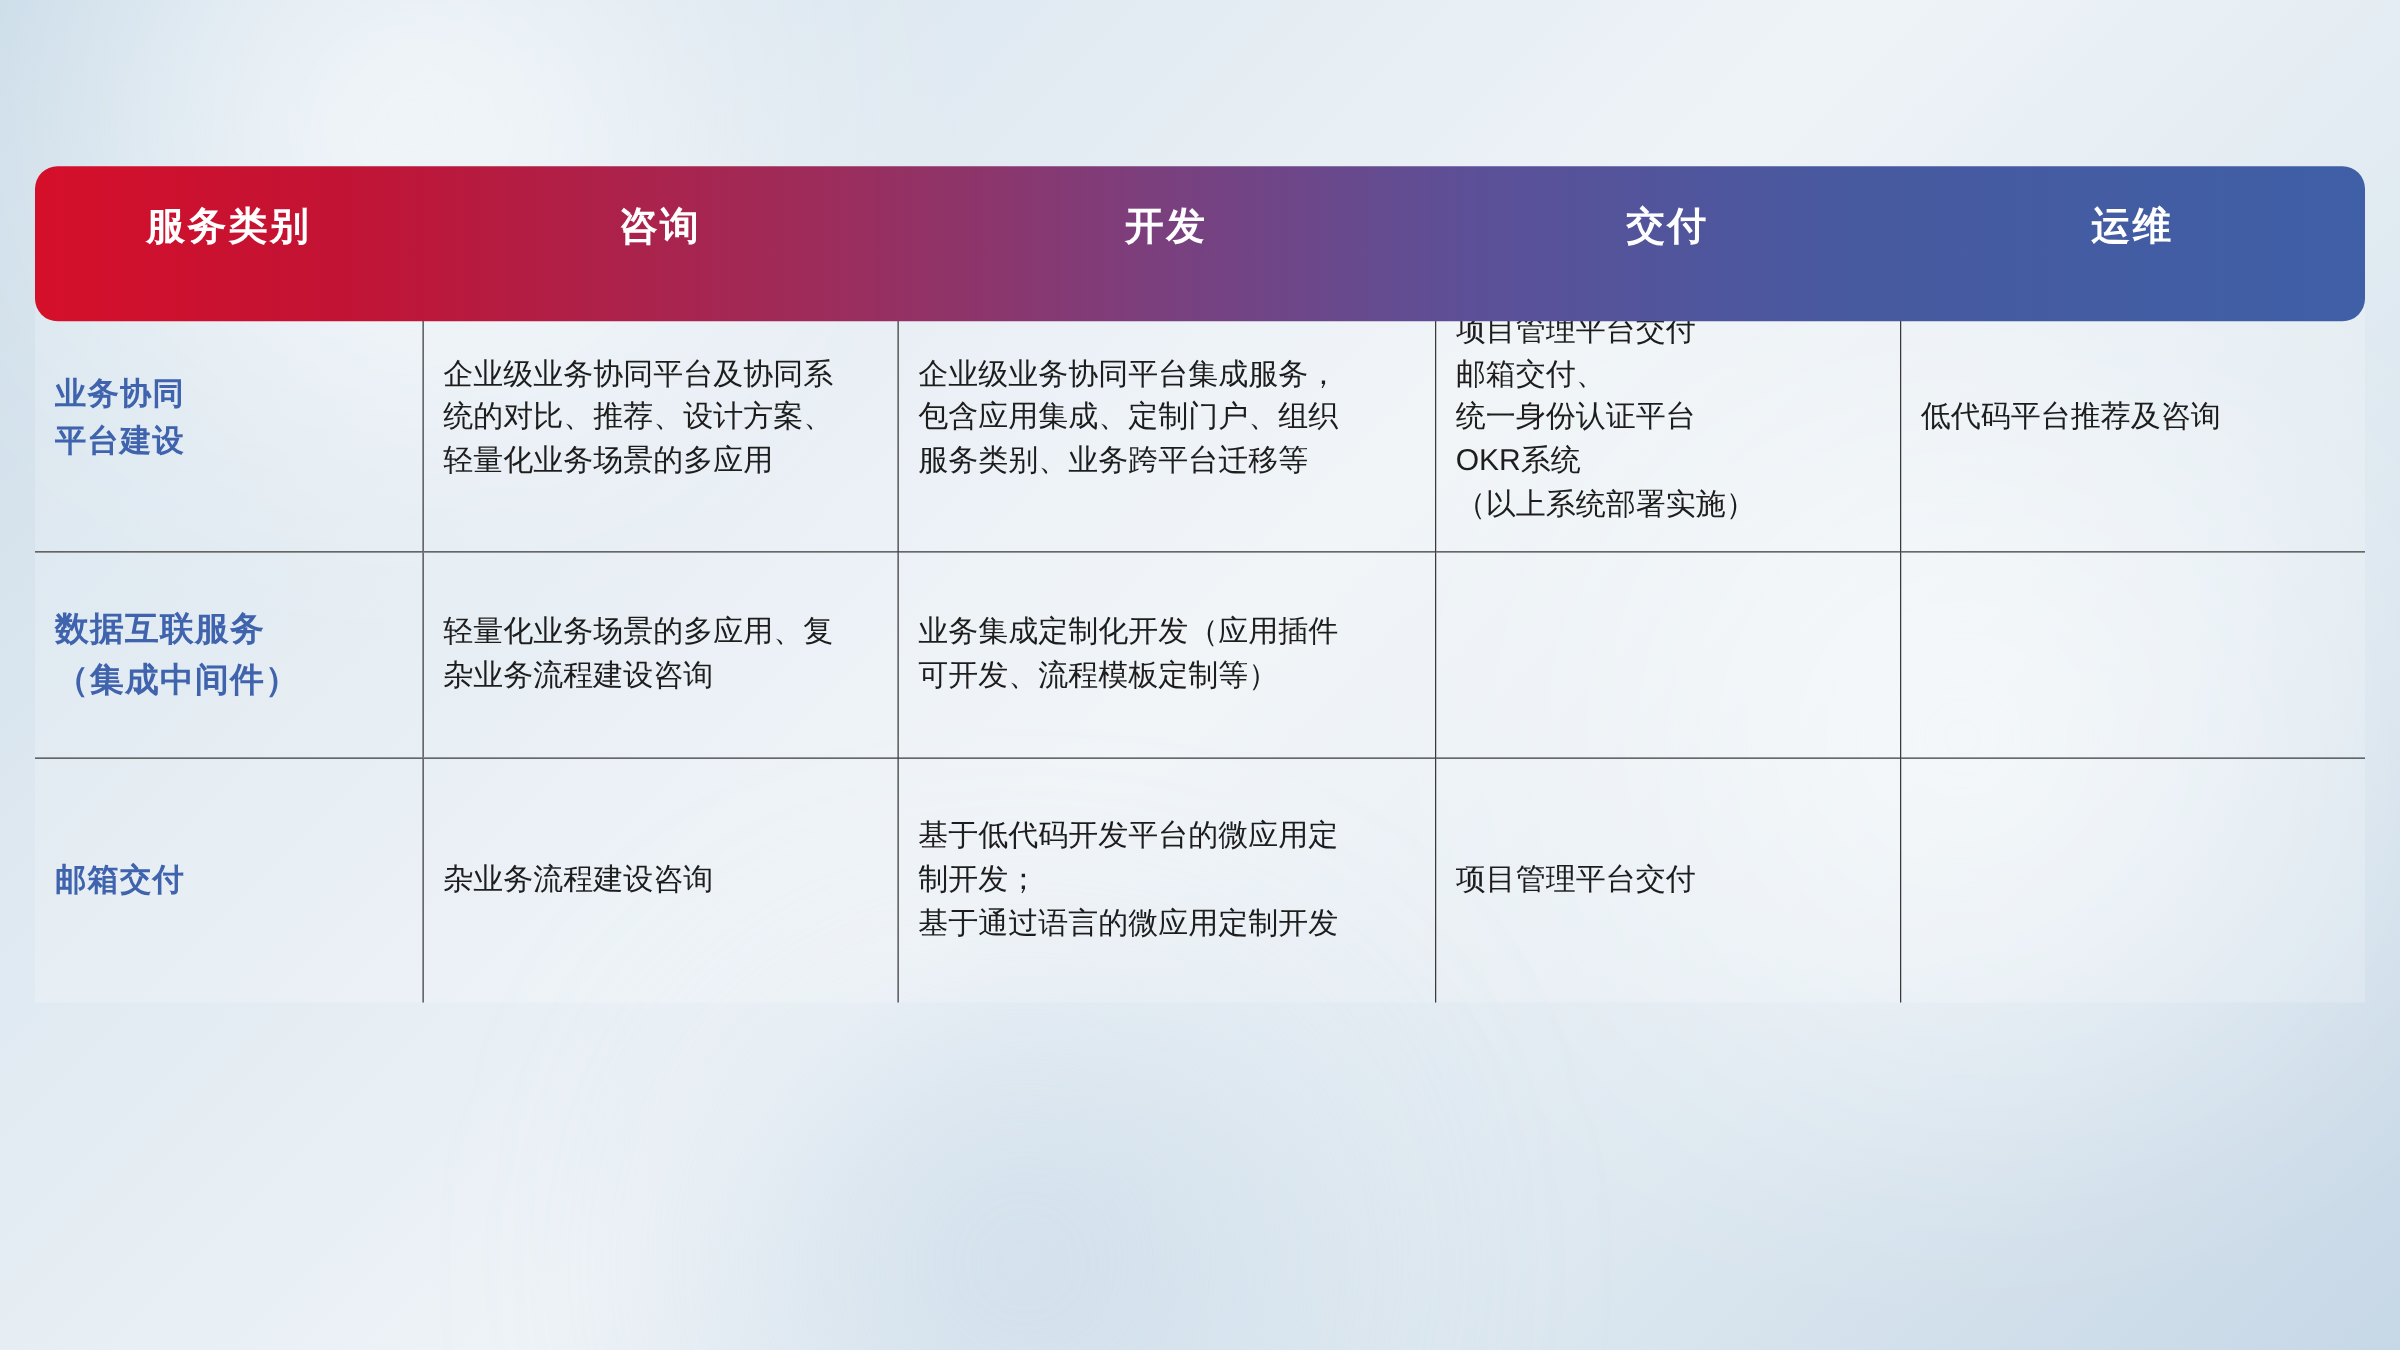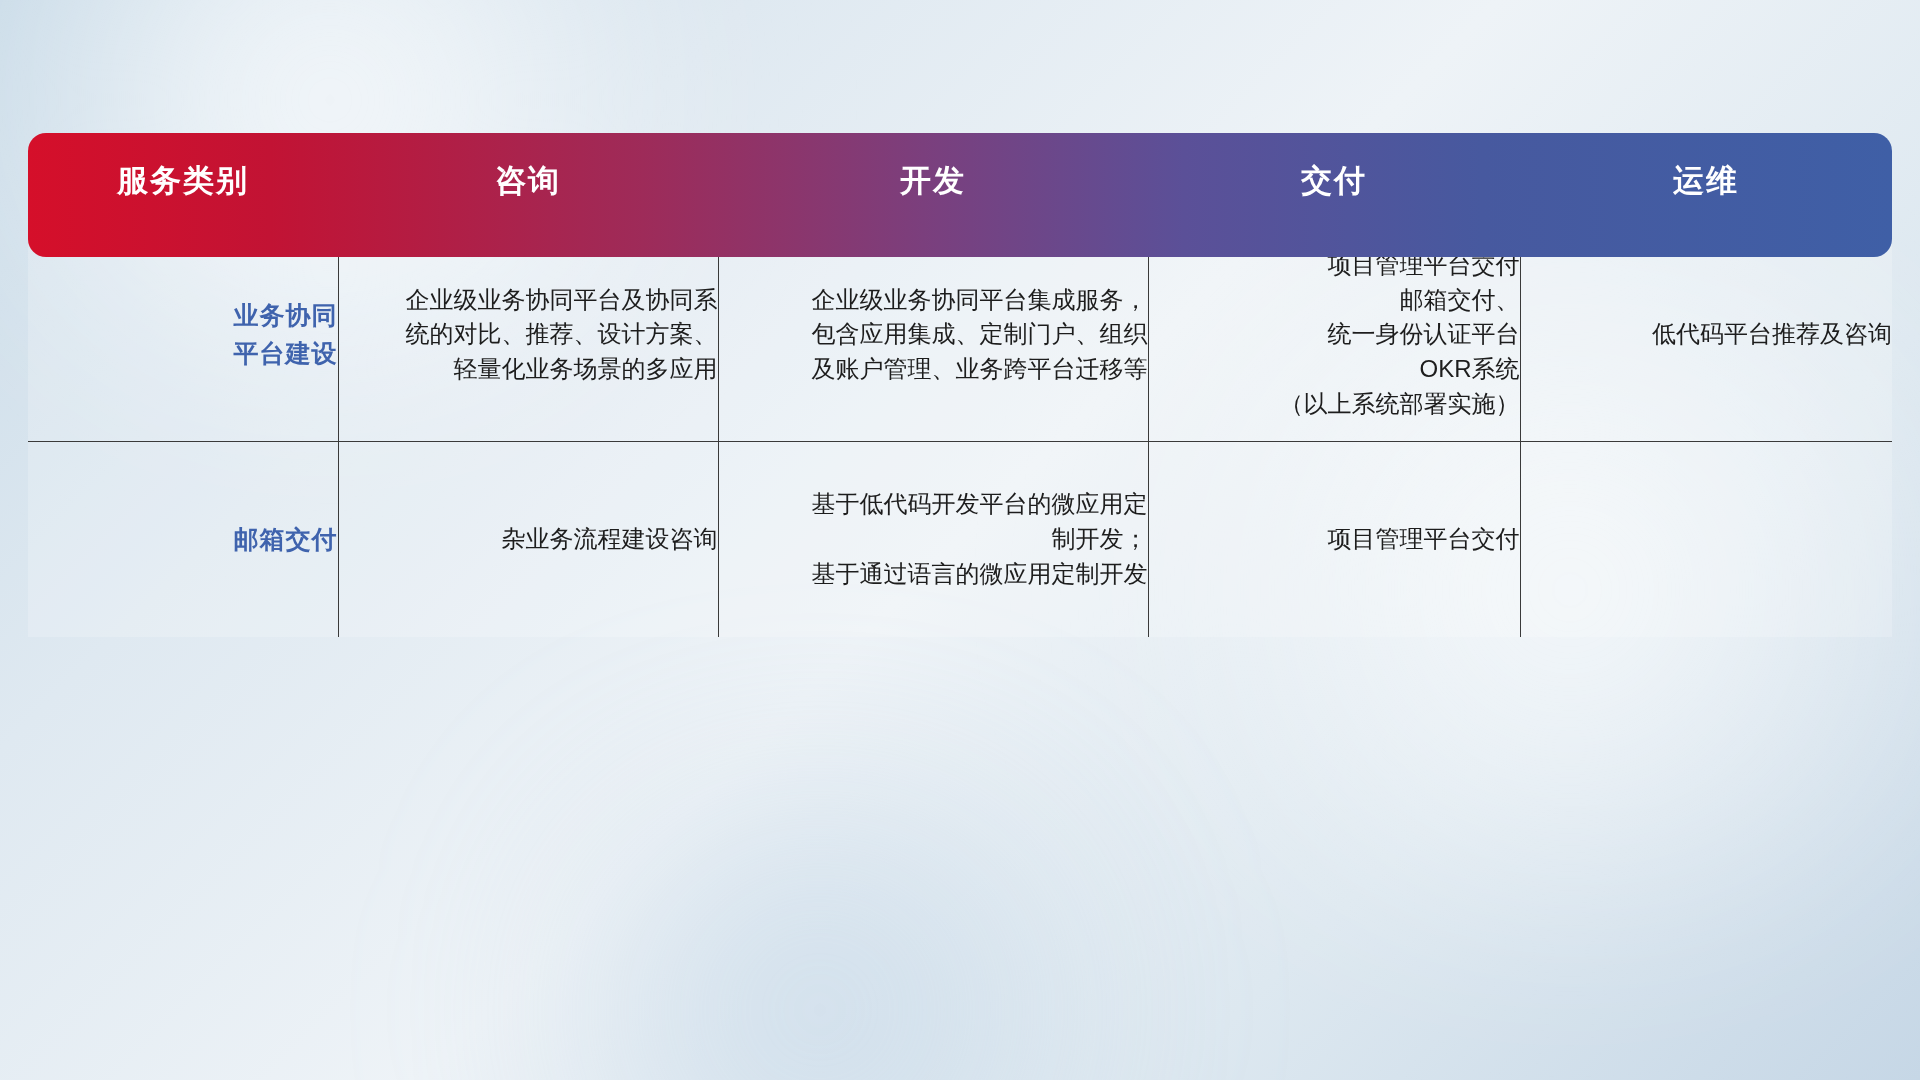--- a/index.html
+++ b/index.html
@@ -78,25 +78,25 @@
     z-index: 2;
   }
 
   
   tbody tr {
     background: rgba(255,255,255,0.20);
   }
   tbody td {
     border: 1px solid #3a3a3a;
     vertical-align: middle;
-    text-align: right;
+    text-align: left;
     color: #1d1d1d;
     font-size: 24px;
     line-height: 1.45;
-    padding: 18px 0;
+    padding: 18px 16px;
   }
   
   tbody tr td:first-child {
     border-left: none;
     border-right: none;
   }
   tbody tr td:last-child {
     border-right: none;
   }
   tbody tr:first-child td {
@@ -173,33 +173,53 @@
 平台建设</span>
         </td>
         <td>
           <span class="cell-text">企业级业务协同平台及协同系
 统的对比、推荐、设计方案、
 轻量化业务场景的多应用</span>
         </td>
         <td>
           <span class="cell-text">企业级业务协同平台集成服务，
 包含应用集成、定制门户、组织
-及账户管理、业务跨平台迁移等</span>
+服务类别、业务跨平台迁移等</span>
         </td>
         <td>
           <span class="cell-text">项目管理平台交付
 邮箱交付、
 统一身份认证平台
 OKR系统
 （以上系统部署实施）</span>
         </td>
         <td>
           <span class="cell-text">低代码平台推荐及咨询</span>
         </td>
       </tr>
+      <tr class="r2">
+        <td class="cat small">
+          <span class="cell-text">数据互联服务
+（集成中间件）</span>
+        </td>
+        <td>
+          <span class="cell-text">轻量化业务场景的多应用、复
+杂业务流程建设咨询</span>
+        </td>
+        <td>
+          <span class="cell-text">业务集成定制化开发（应用插件
+可开发、流程模板定制等）</span>
+        </td>
+        <td>
+          <span class="empty"></span>
+        </td>
+        <td>
+          <span class="empty"></span>
+        </td>
+      </tr>
       <tr class="r3">
         <td class="cat">
           <span class="cell-text">邮箱交付</span>
         </td>
         <td>
           <span class="cell-text">杂业务流程建设咨询</span>
         </td>
         <td>
           <span class="cell-text">基于低代码开发平台的微应用定
 制开发；

